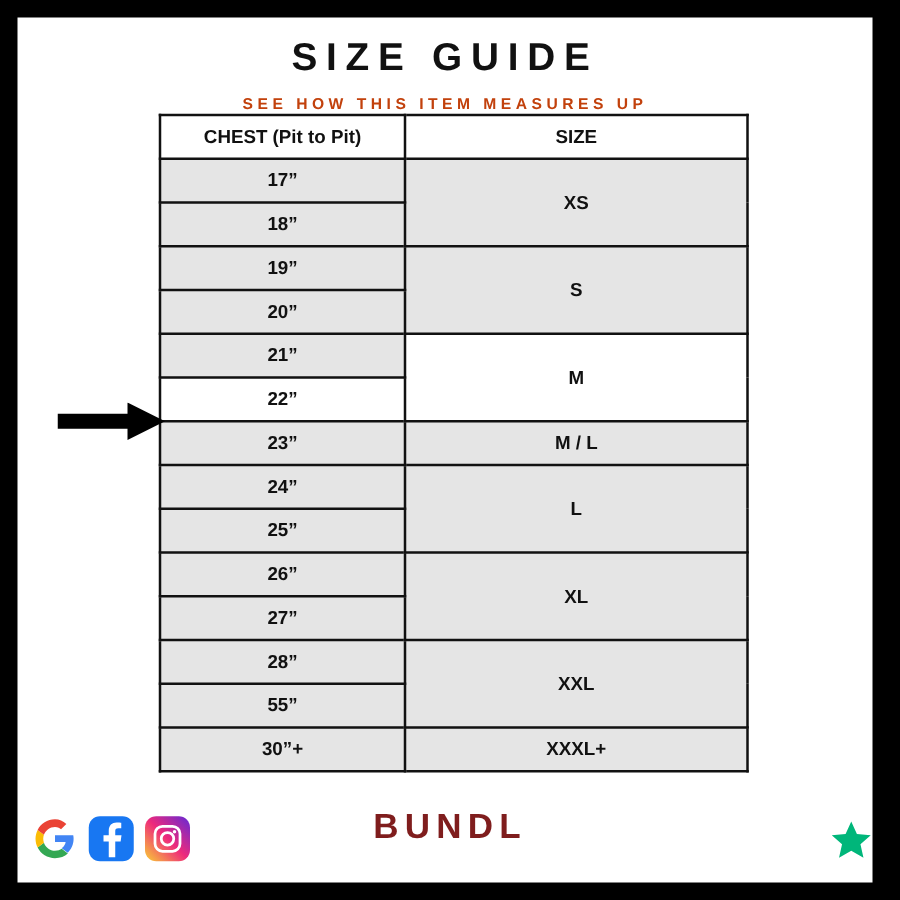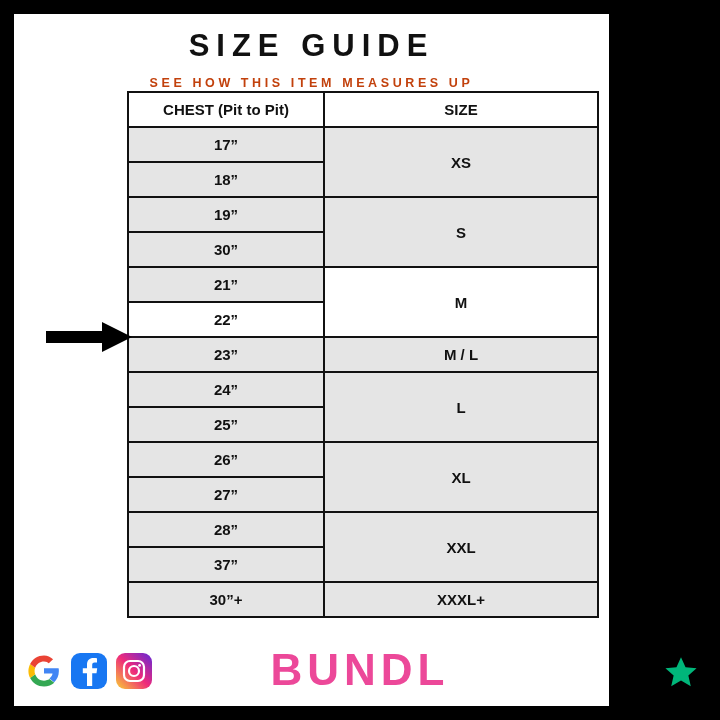--- a/index.html
+++ b/index.html
@@ -10,21 +10,21 @@
     width: 720px;
     height: 720px;
     background: #000000;
     font-family: "Liberation Sans", sans-serif;
     overflow: hidden;
   }
   .page {
     position: absolute;
     left: 14px;
     top: 14px;
-    width: 595px;
+    width: 684px;
     height: 692px;
     background: #ffffff;
     box-sizing: border-box;
   }
   .title {
     text-align: center;
     font-size: 31px;
     font-weight: bold;
     letter-spacing: 7px;
     color: #111111;
@@ -108,24 +108,24 @@
     justify-content: center;
   }
   .brand {
     position: absolute;
     left: 0;
     right: 0;
     top: 6px;
     text-align: center;
   }
   .brand-name {
-    font-size: 44px;
+    font-size: 28px;
     font-weight: bold;
     letter-spacing: 5px;
-    color: #ec4899;
+    color: #7f1d1d;
   }
   .brand-sub {
     font-size: 10.5px;
     font-weight: bold;
     letter-spacing: 2.4px;
     color: #333333;
     margin-top: 2px;
   }
   .trustpilot {
     position: absolute;
@@ -164,21 +164,21 @@
         </tr>
         <tr>
           <td class="chest gray">18”</td>
         </tr>
 
         <tr>
           <td class="chest gray">19”</td>
           <td class="size gray" rowspan="2">S</td>
         </tr>
         <tr>
-          <td class="chest gray">30”</td>
+          <td class="chest gray">20”</td>
         </tr>
 
         <tr>
           <td class="chest gray">21”</td>
           <td class="size white" rowspan="2">M</td>
         </tr>
         <tr>
           <td class="chest white">22”</td>
         </tr>
 
@@ -201,21 +201,21 @@
         </tr>
         <tr>
           <td class="chest gray">27”</td>
         </tr>
 
         <tr>
           <td class="chest gray">28”</td>
           <td class="size gray" rowspan="2">XXL</td>
         </tr>
         <tr>
-          <td class="chest gray">37”</td>
+          <td class="chest gray">55”</td>
         </tr>
 
         <tr>
           <td class="chest gray">30”+</td>
           <td class="size gray">XXXL+</td>
         </tr>
       </tbody>
     </table>
   </div>
 

